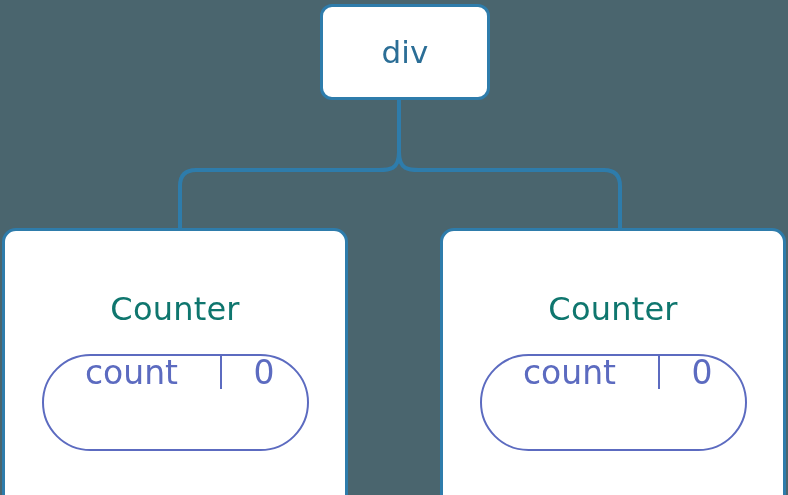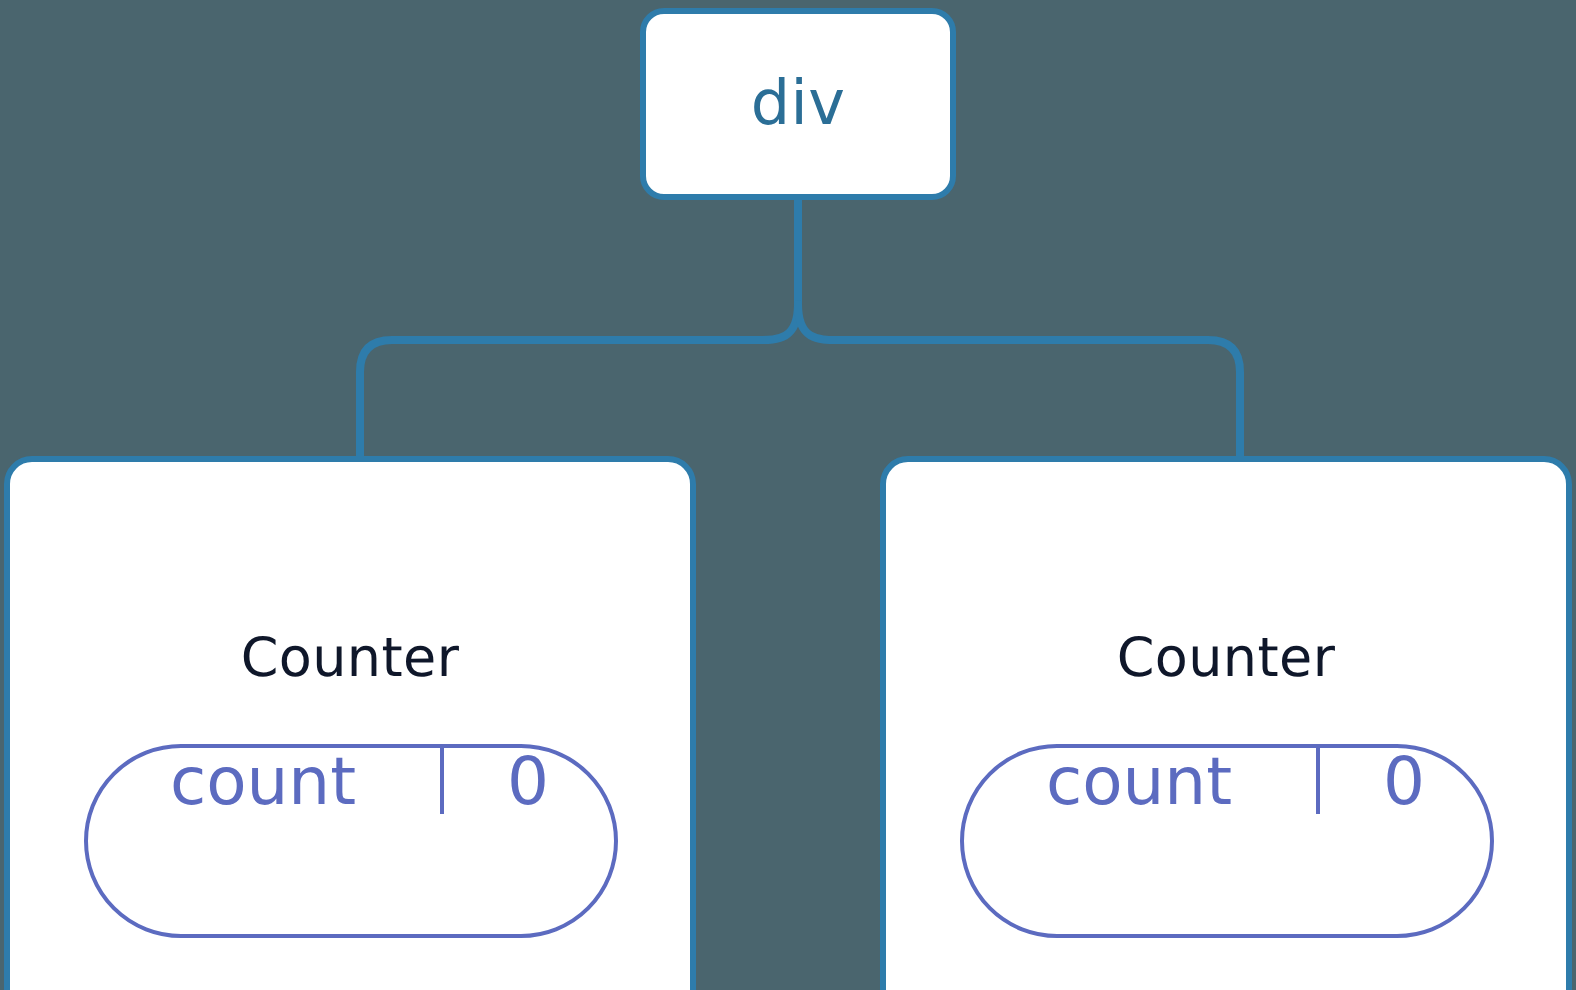--- a/index.html
+++ b/index.html
@@ -36,21 +36,21 @@
     border: 3px solid #2e7cab;
     border-radius: 12px;
     box-sizing: border-box;
     z-index: 2;
   }
 
   
   #root-node {
     left: 320px;
     top: 4px;
-    width: 158px;
+    width: 170px;
     height: 96px;
     display: flex;
     align-items: center;
     justify-content: center;
   }
   #root-node .node-title {
     color: #2b6e96;
     font-size: 31px;
     line-height: 1;
     letter-spacing: 0.2px;
@@ -62,24 +62,24 @@
     height: 285px;
     border-radius: 14px;
     display: flex;
     flex-direction: column;
     align-items: center;
   }
   #child-node-0 { left: 2px;   width: 346px; }
   #child-node-1 { left: 440px; width: 346px; }
 
   .child-node .node-title {
-    color: #0f172a;
-    font-size: 27px;
+    color: #0f766e;
+    font-size: 32px;
     line-height: 1;
-    margin-top: 85px;
+    margin-top: 62px;
     letter-spacing: 0.2px;
   }
 
   
   .state-pill {
     margin-top: 29px;
     width: 267px;
     height: 97px;
     border: 2px solid #5c6bc0;
     border-radius: 49px;

